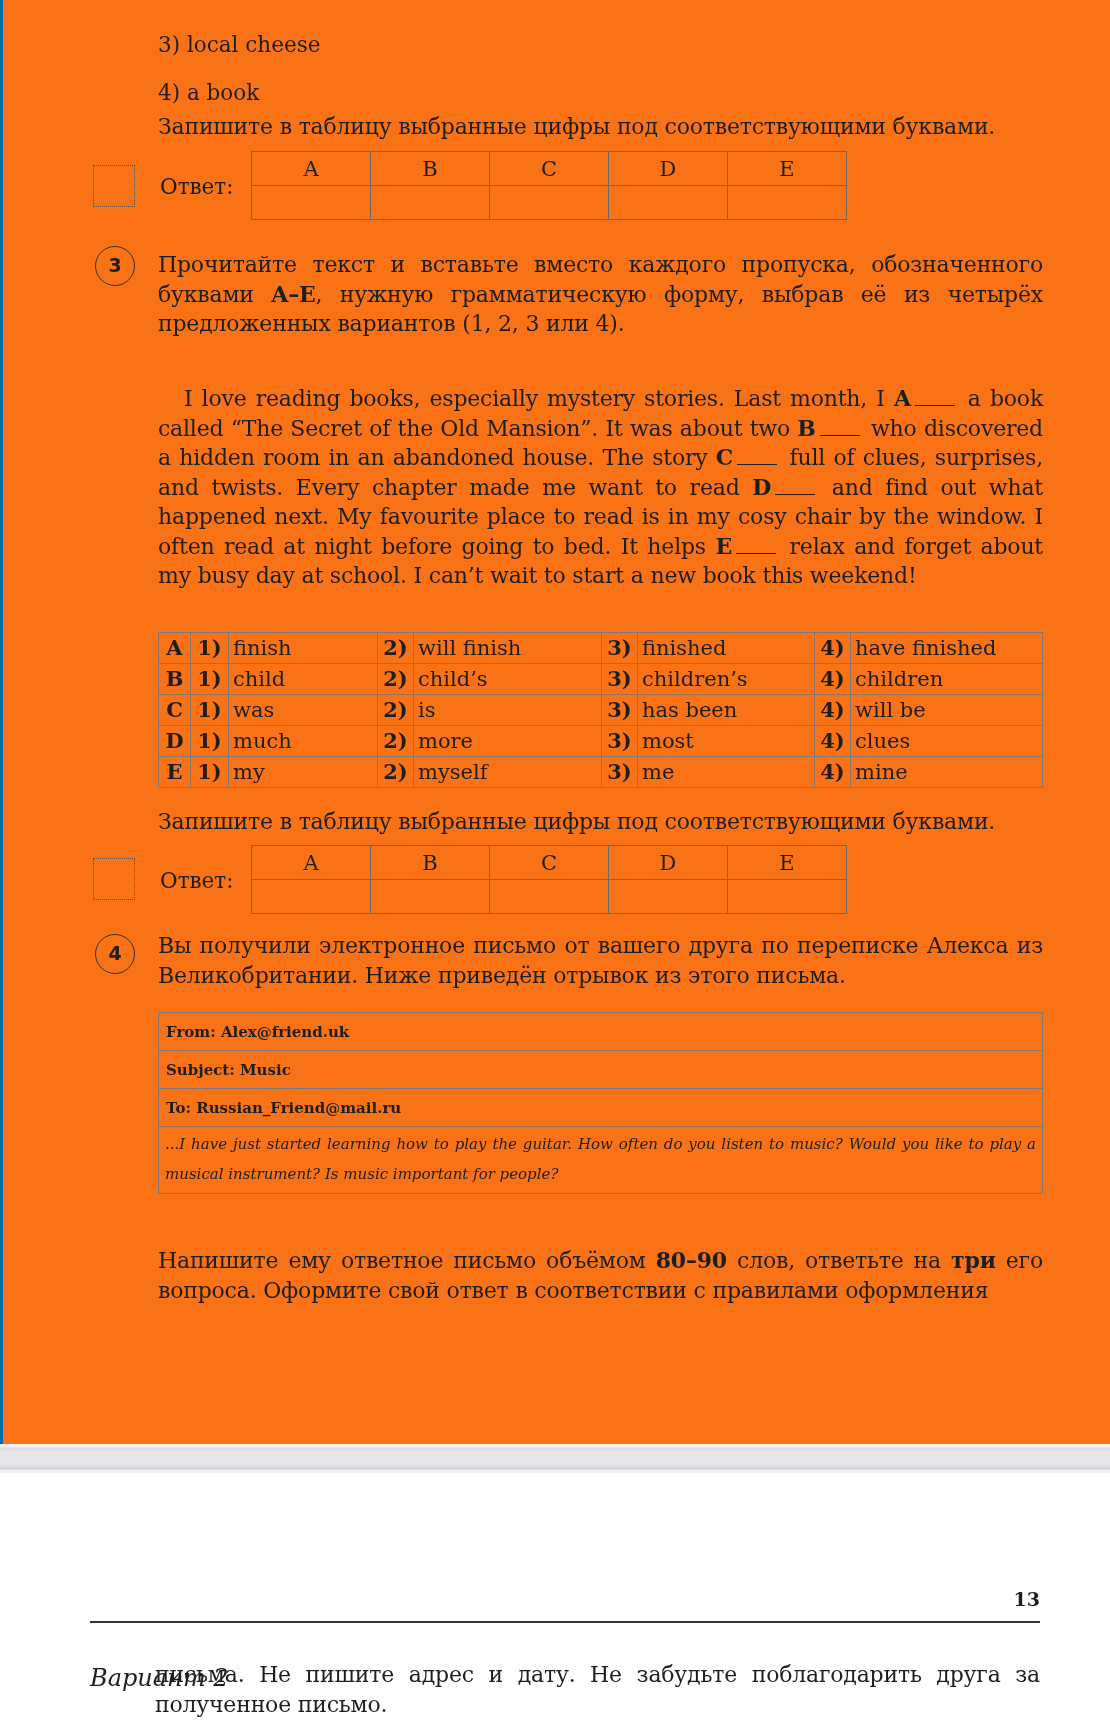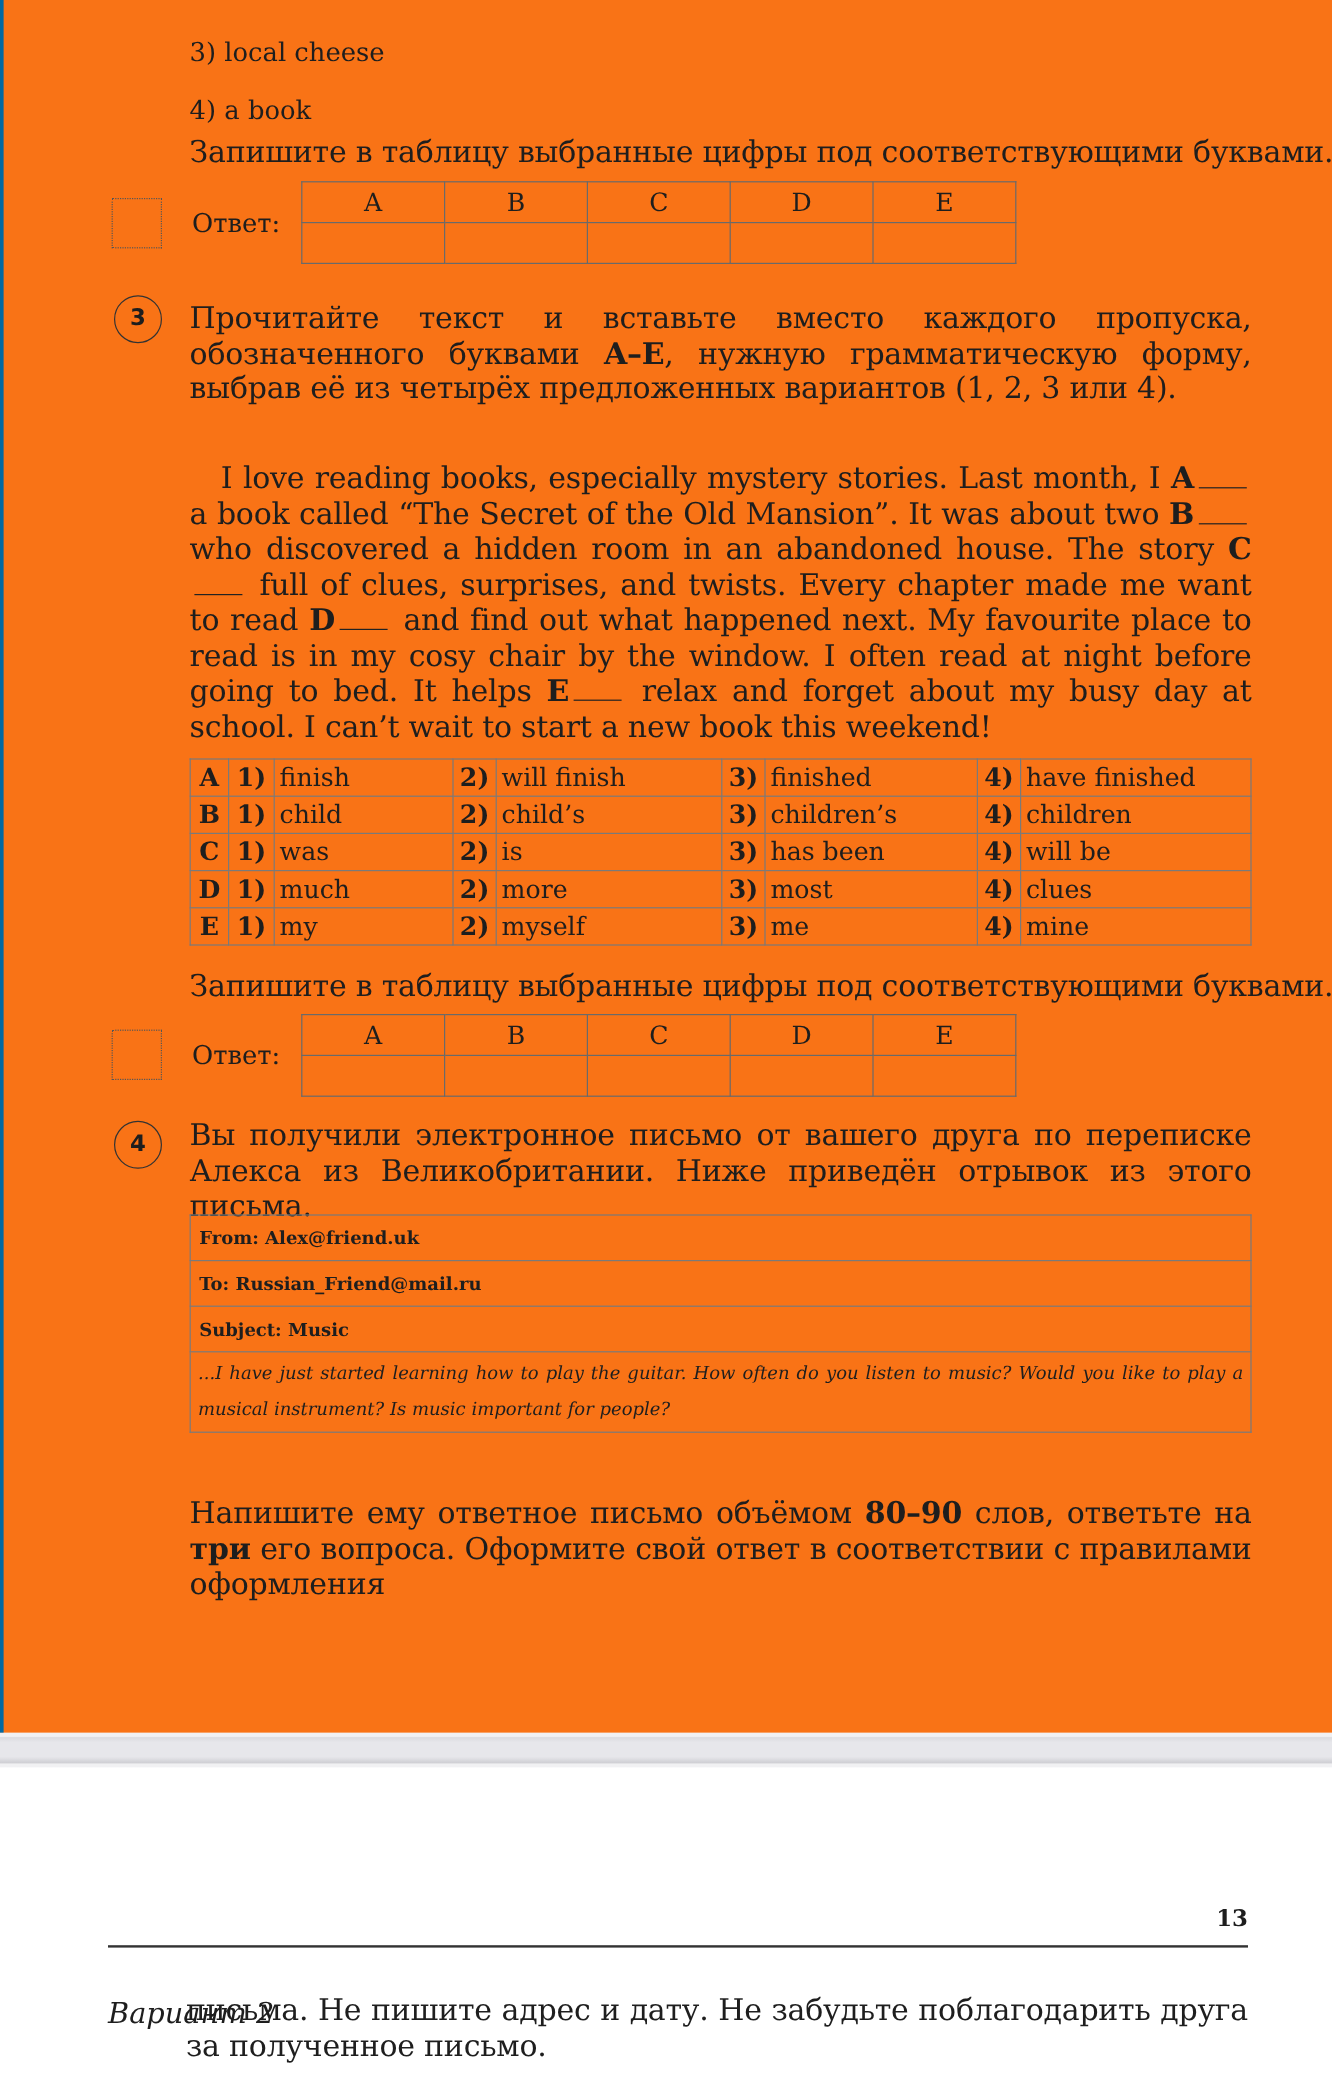--- a/index.html
+++ b/index.html
@@ -13,21 +13,21 @@
     background: #f97316; border-left: 3px solid #0369a1;
   }
   .page-gap {
     position: absolute; left: 0; top: 1444px; width: 1110px; height: 29px;
     background: linear-gradient(#f1f1f3 0px, #f1f1f3 3px, #dcdce0 4px, #e7e7eb 8px, #e7e7eb 20px, #cfcfd4 25px, #f1f1f3 26px, #f1f1f3 29px);
   }
   .page-bottom {
     position: absolute; left: 0; top: 1473px; width: 1110px; height: 262px; background: #fff;
   }
   .abs { position: absolute; }
-  .body-text { font-size: 25px; line-height: 29.5px; letter-spacing: -0.2px; }
+  .body-text { font-size: 22px; line-height: 29.5px; letter-spacing: -0.2px; }
   .justify { text-align: justify; text-align-last: left; }
   .bold { font-weight: bold; }
 
   .opt-line { left: 155px; font-size: 21.5px; }
 
   .dotted-box {
     position: absolute; width: 42px; height: 42px;
     border: 1.5px dotted #555; box-sizing: border-box;
   }
   .answer-label { position: absolute; font-size: 21.5px; }
@@ -218,24 +218,24 @@
 
   <div class="task-num" style="left:92px; top:934px;">4</div>
   <div class="abs body-text justify" style="left:155px; top:931px; width:885px;">Вы получили электронное письмо от вашего друга по переписке Алекса из Великобритании. Ниже приведён отрывок из этого письма.</div>
 
   <table class="email">
     <tbody>
         <tr>
           <td class="hdr">From: Alex@friend.uk</td>
         </tr>
     <tr>
+          <td class="hdr">Subject: Music</td>
+        </tr>
+    <tr>
           <td class="hdr">To: Russian_Friend@mail.ru</td>
-        </tr>
-    <tr>
-          <td class="hdr">Subject: Music</td>
         </tr>
     <tr>
           <td class="msg">...I have just started learning how to play the guitar. How often do you listen to music? Would you like to play a musical instrument? Is music important for people?</td>
         </tr>
   </tbody>
     </table>
 
   <div class="abs body-text justify" style="left:155px; top:1246px; width:885px;">
     <span>Напишите ему ответное письмо объёмом </span><span class="bold">80–90</span><span> слов, ответьте на </span><span class="bold">три</span><span> его вопроса. Оформите свой ответ в соответствии с правилами оформления</span>
   </div>

